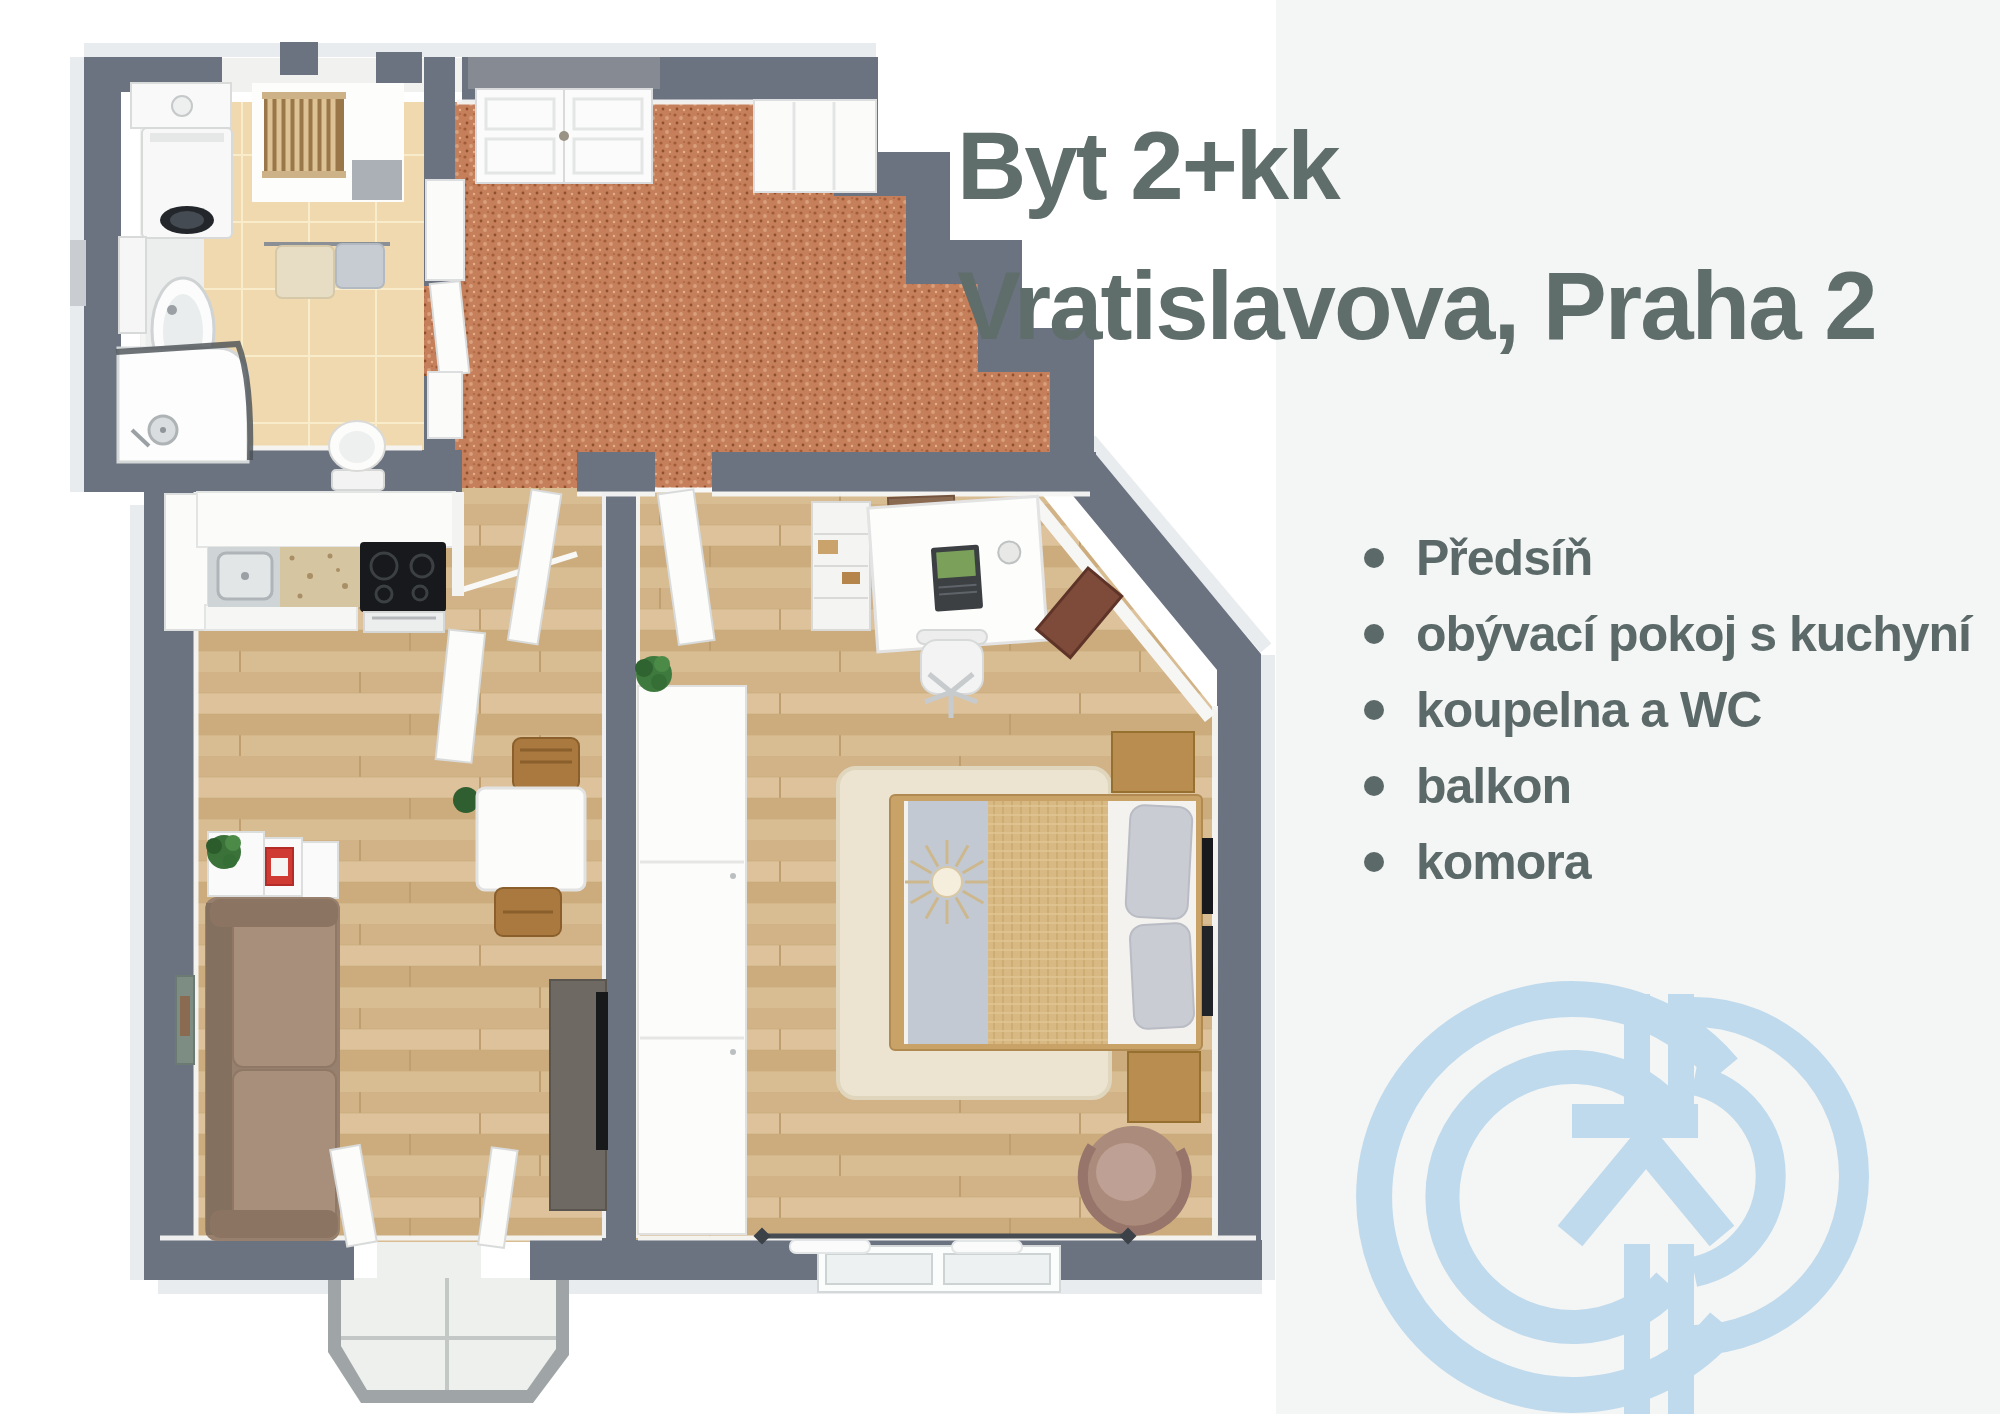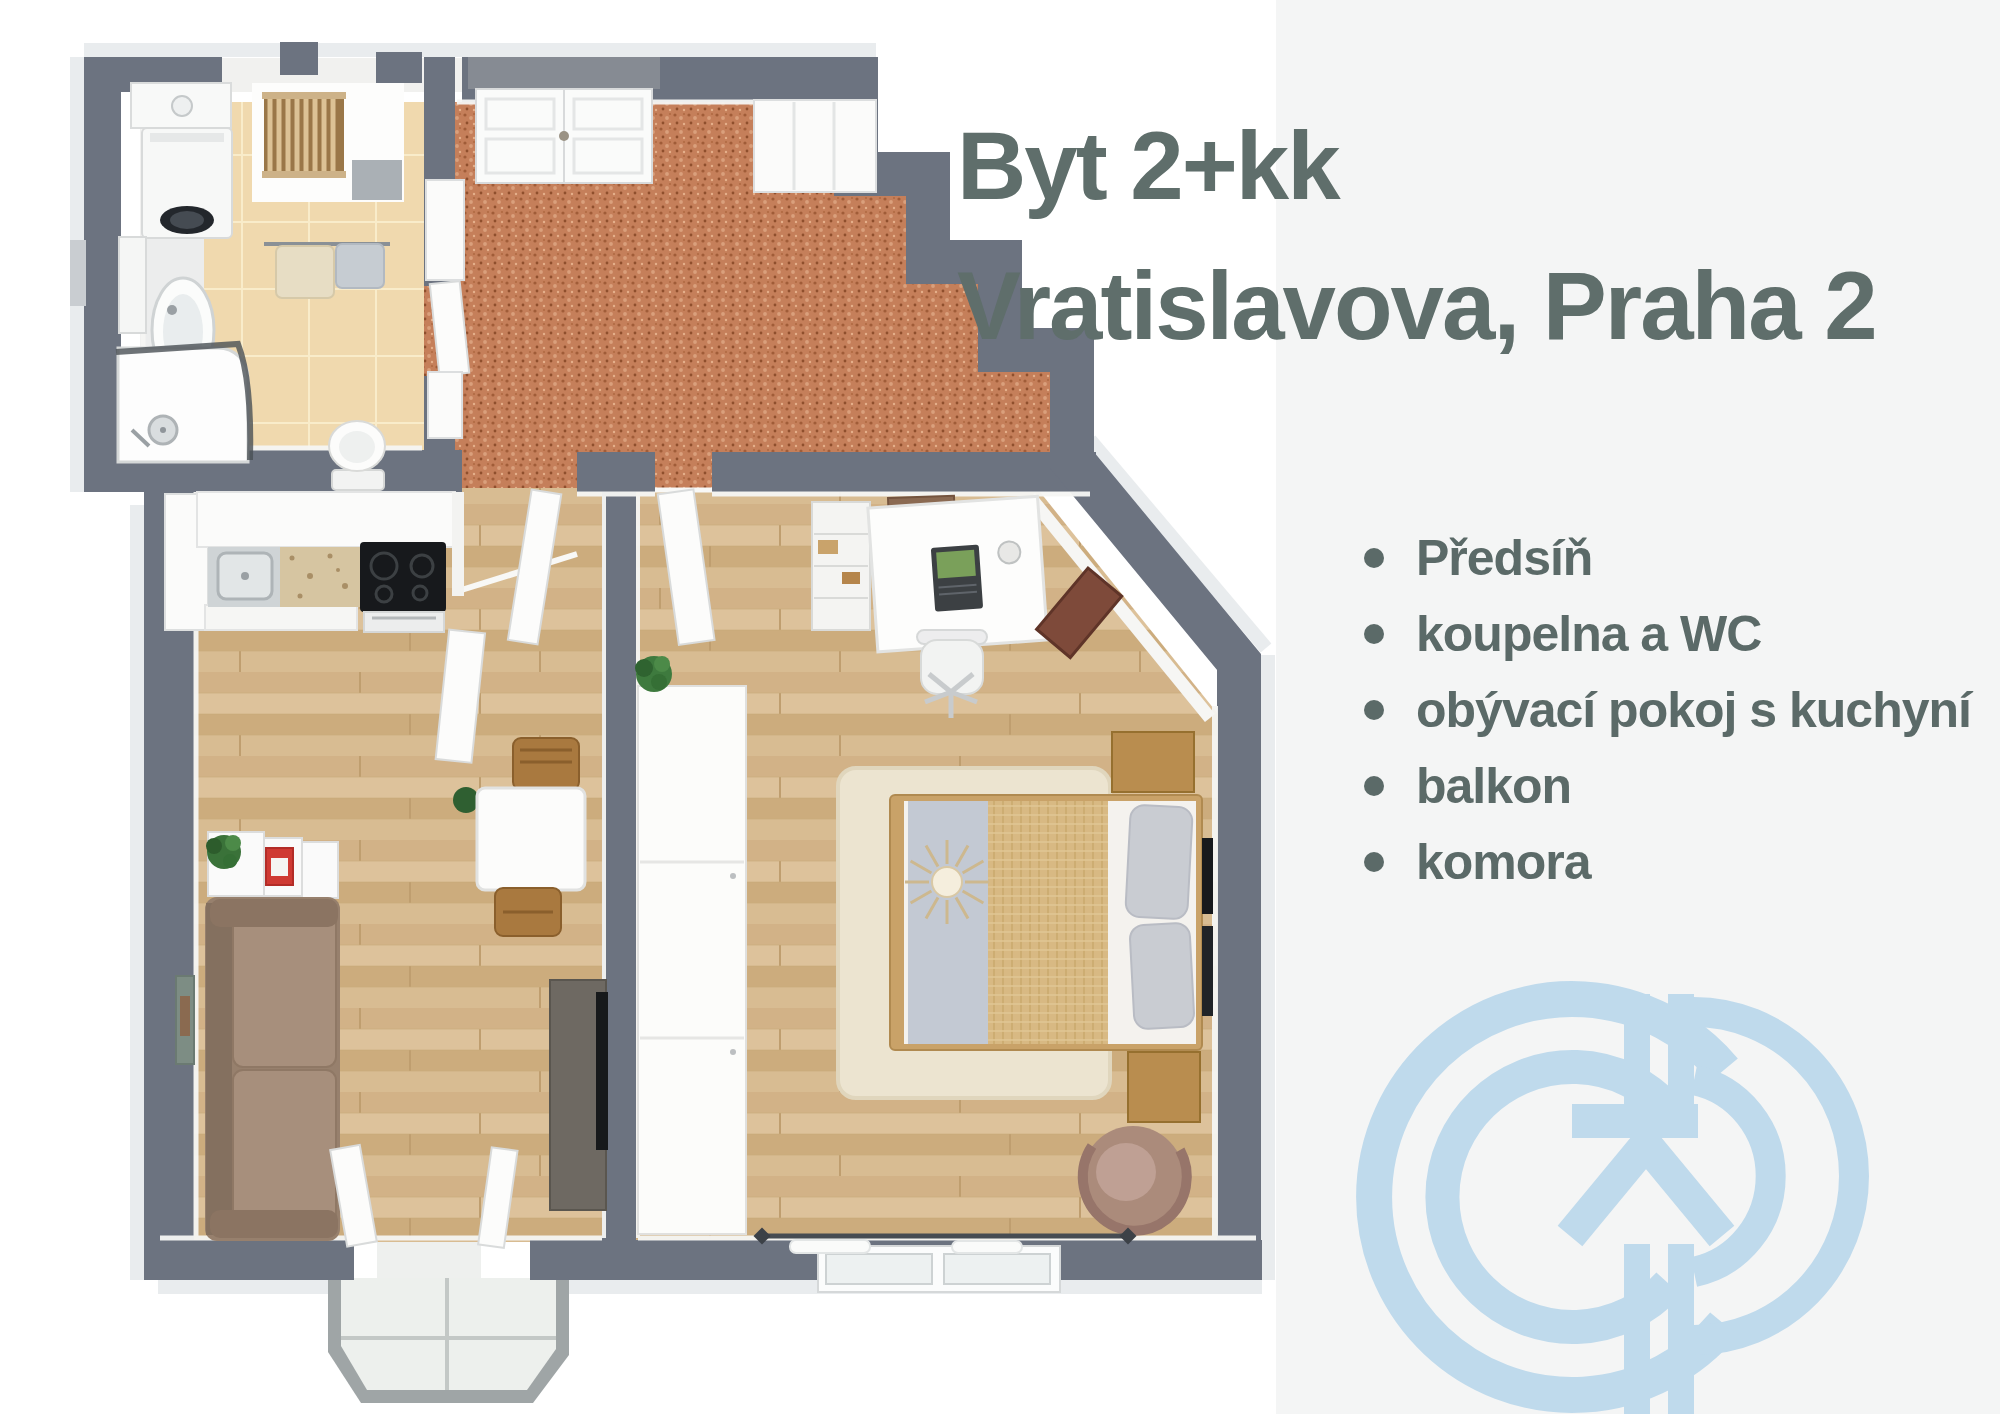--- a/index.html
+++ b/index.html
@@ -372,25 +372,25 @@
   <div>Vratislavova, Praha 2</div>
 </div>
 
 <ul class="features">
   <li>
       <span class="dot"></span>
       <span>Předsíň</span>
     </li>
   <li>
       <span class="dot"></span>
-      <span>koupelna a WC</span>
+      <span>obývací pokoj s kuchyní</span>
     </li>
   <li>
       <span class="dot"></span>
-      <span>obývací pokoj s kuchyní</span>
+      <span>koupelna a WC</span>
     </li>
   <li>
       <span class="dot"></span>
       <span>balkon</span>
     </li>
   <li>
       <span class="dot"></span>
       <span>komora</span>
     </li>
 </ul>

